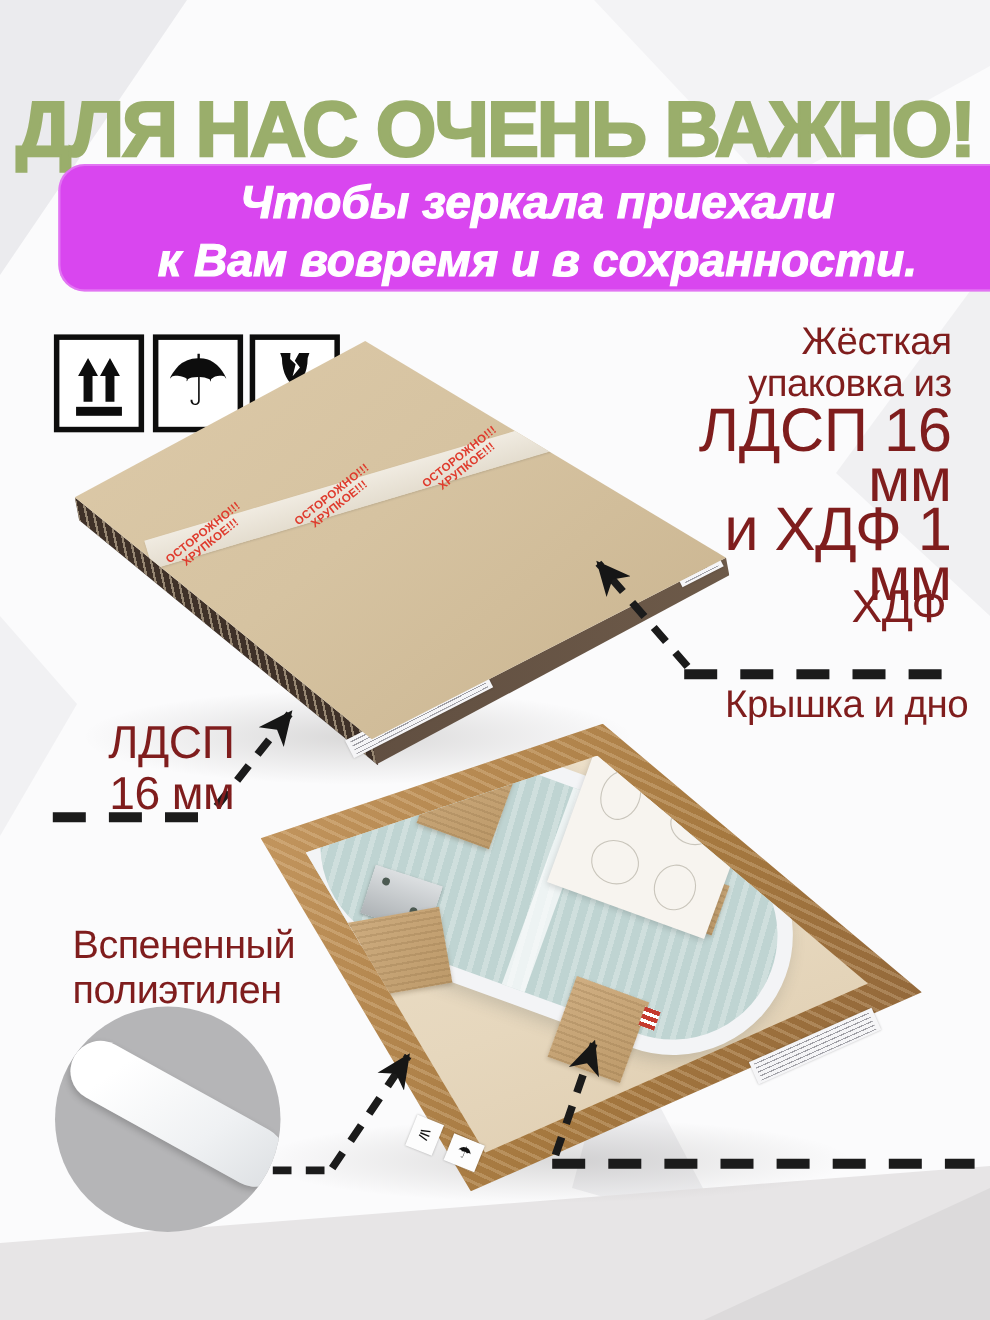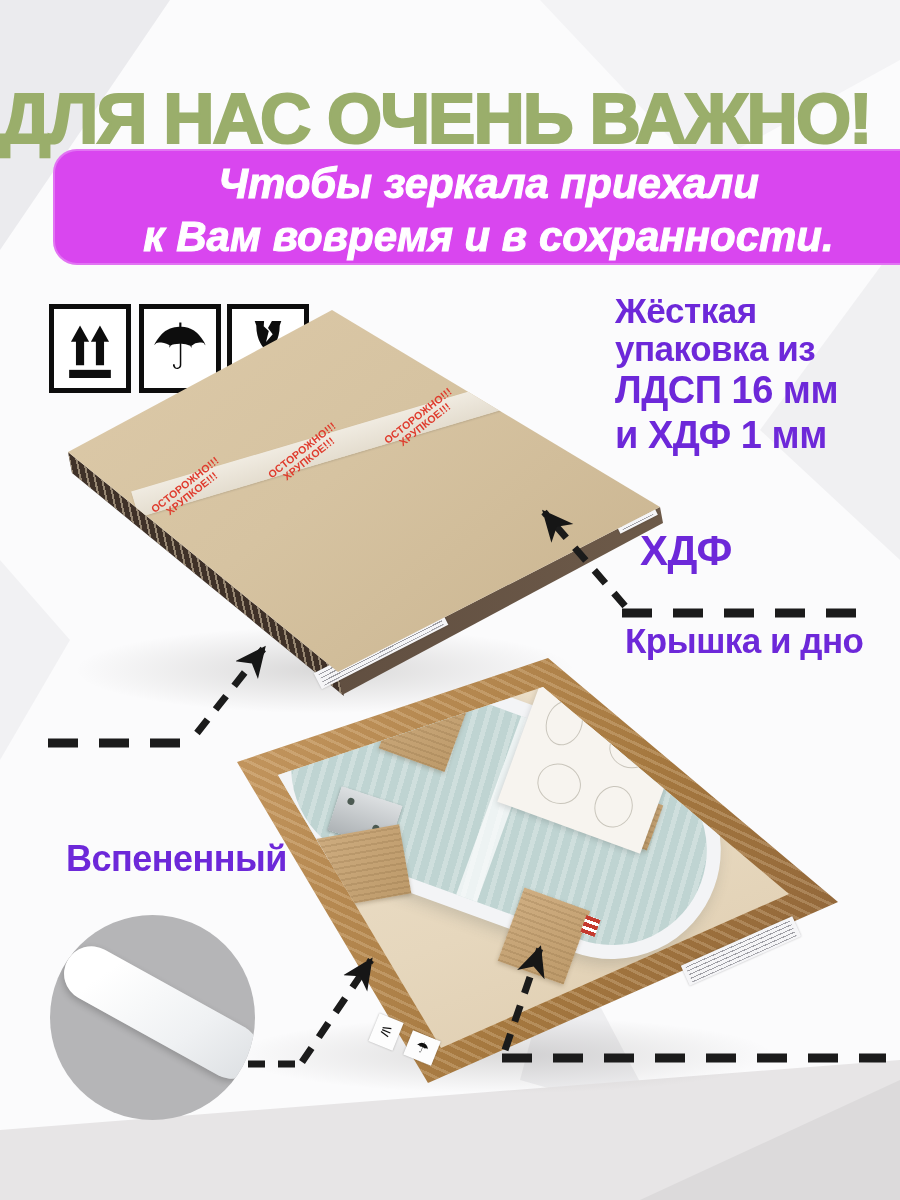--- a/index.html
+++ b/index.html
@@ -1,35 +1,35 @@
 <!DOCTYPE html>
 <html><head>
 <meta charset="utf-8">
 <style>
   html,body{margin:0;padding:0;background:#888;}
   .canvas{position:relative;width:900px;height:1200px;margin:0 auto;overflow:hidden;
     background:#fbfbfc;font-family:"Liberation Sans","DejaVu Sans",sans-serif;color:#1e1d1b;}
   .abs{position:absolute;}
   .facet{position:absolute;inset:0;}
   
-  .title{left:0;top:78px;width:900px;font-size:71px;font-weight:700;
+  .title{left:0;top:78px;width:900px;text-align:center;font-size:71px;font-weight:700;
     letter-spacing:-2px;color:#9aae6b;-webkit-text-stroke:2.2px #9aae6b;white-space:nowrap;}
   .banner{left:53px;top:149px;width:871px;height:116px;background:#d946ef;border-radius:24px;
     box-shadow:inset 0 0 0 2px rgba(255,255,255,.25);font-style:italic;}
   .banner .bl{width:100%;text-align:center;font-size:42px;font-weight:700;color:#ffffff;
     -webkit-text-stroke:1px #fff;line-height:53px;}
   .banner .bl1{margin-top:8px;}
   
   .ibox{top:304px;width:72px;height:79px;background:#fff;border:5px solid #0d0d0d;
     display:flex;align-items:center;justify-content:center;}
   .umb{font-family:"DejaVu Sans",sans-serif;font-size:64px;line-height:64px;color:#0d0d0d;margin-top:-4px;}
   
-  .ann{text-align:left;font-weight:700;letter-spacing:-.5px;color:#6d28d9;}
+  .ann{text-align:right;font-weight:400;letter-spacing:-.5px;color:#7f1d1d;}
   .s35{font-size:35px;line-height:38px;}
-  .s41{font-size:38px;line-height:45px;}
+  .s41{font-size:56px;line-height:45px;}
   .s42{font-size:42px;line-height:46px;}
   .s36{font-size:36px;line-height:41px;margin-left:48px;}
   
   .p1{left:55px;top:295px;width:615px;height:405px;}
   .p1-shadow{left:10px;top:330px;width:520px;height:90px;
     background:radial-gradient(ellipse at 50% 50%,rgba(40,35,30,.16),rgba(0,0,0,0) 68%);}
   .p1-edgeW{clip-path:polygon(13px 157px,283px 377px,289px 401px,17px 178px);
     background:#3f3128;}
   .p1-edgeW:after{content:"";position:absolute;inset:0;
     background:repeating-linear-gradient(78deg,rgba(222,205,175,.55) 0 2px,rgba(0,0,0,0) 2px 7px);
@@ -205,20 +205,23 @@
     <div class="s41">ЛДСП 16 мм</div>
     <div class="s41">и ХДФ 1 мм</div>
   </div>
 
   <div class="abs ann" style="left:640px;top:528px;width:220px;">
     <div class="s42">ХДФ</div>
   </div>
   <div class="abs ann s35" style="left:625px;top:622px;width:255px;">Крышка и дно</div>
 
   <div class="abs ann" style="left:38px;top:652px;width:175px;">
+    <div class="s42">ЛДСП</div>
+    <div class="s42">16 мм</div>
   </div>
 
   <div class="abs ann" style="left:18px;top:838px;width:230px;">
     <div class="s36">Вспененный</div>
+    <div class="s36">полиэтилен</div>
   </div>
 
 
 </div>
 
 </body></html>

